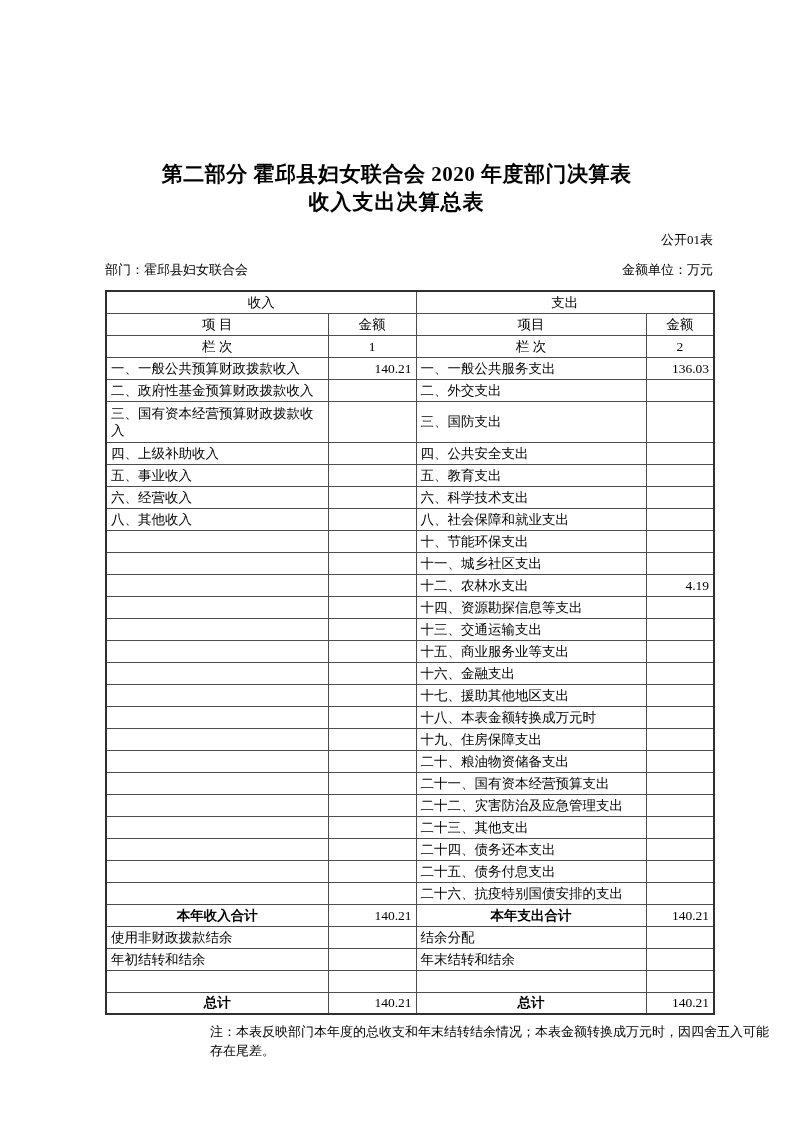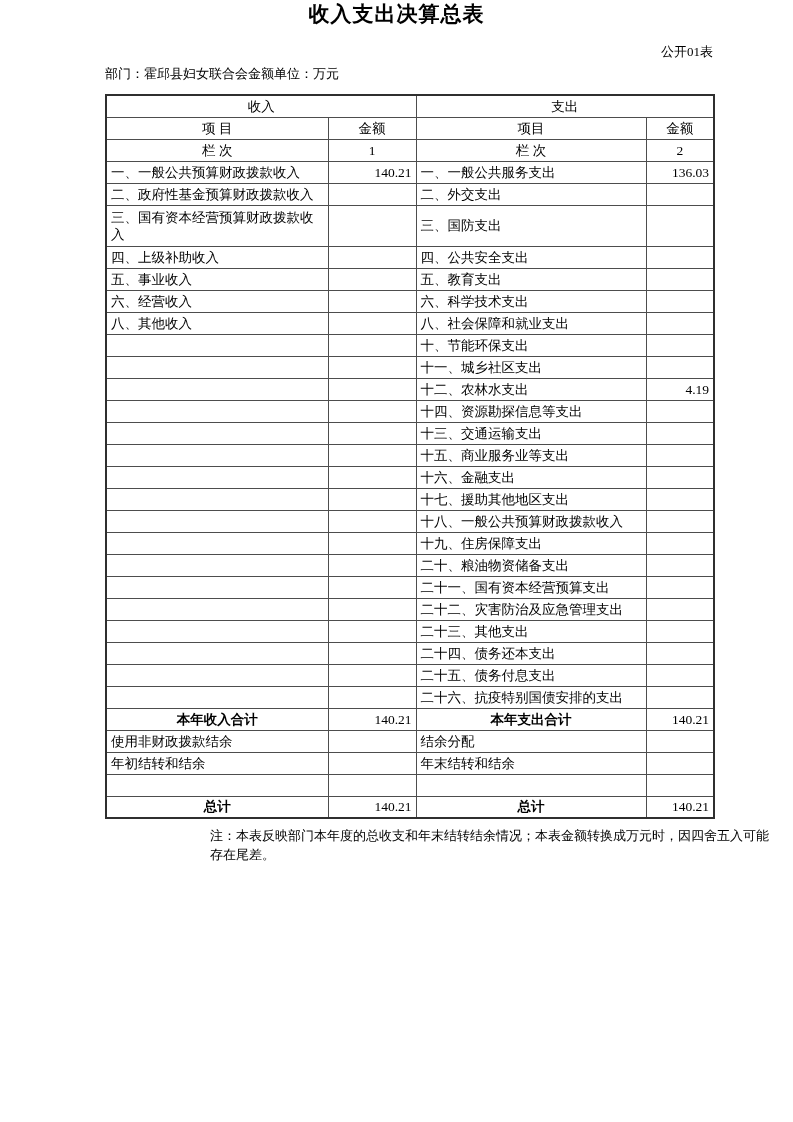--- a/index.html
+++ b/index.html
@@ -28,23 +28,23 @@
   }
 
   .content { width: 608px; margin-left: 105px; }
 
   .table-label {
     margin-top: 15px;
     text-align: right;
     font-size: 13px;
   }
   .meta-row {
-    margin-top: 4px;
+    margin-top: 12px;
     display: flex;
-    justify-content: flex-start;
+    justify-content: space-between;
     font-size: 13px;
     line-height: 17px;
   }
 
   table.budget {
     margin-top: 12px;
     width: 608px;
     border-collapse: collapse;
     table-layout: fixed;
     border: 2px solid #2f2f2f;
@@ -72,20 +72,21 @@
     margin-top: 7px;
     font-size: 13px;
     line-height: 19px;
   }
 </style>
 </head>
 <body>
 
 <div class="page">
 
+  <div class="title1">第二部分 霍邱县妇女联合会 2020 年度部门决算表</div>
   <div class="title2">收入支出决算总表</div>
 
   <div class="content">
     <div class="table-label">公开01表</div>
     <div class="meta-row">
       <span>部门：霍邱县妇女联合会</span>
       <span>金额单位：万元</span>
     </div>
 
     <table class="budget">
@@ -200,21 +201,21 @@
           </tr>
           <tr>
             <td class="item"></td>
             <td class="amount"></td>
             <td class="item">十七、援助其他地区支出</td>
             <td class="amount"></td>
           </tr>
           <tr>
             <td class="item"></td>
             <td class="amount"></td>
-            <td class="item">十八、一般公共预算财政拨款收入</td>
+            <td class="item">十八、本表金额转换成万元时</td>
             <td class="amount"></td>
           </tr>
           <tr>
             <td class="item"></td>
             <td class="amount"></td>
             <td class="item">十九、住房保障支出</td>
             <td class="amount"></td>
           </tr>
           <tr>
             <td class="item"></td>

